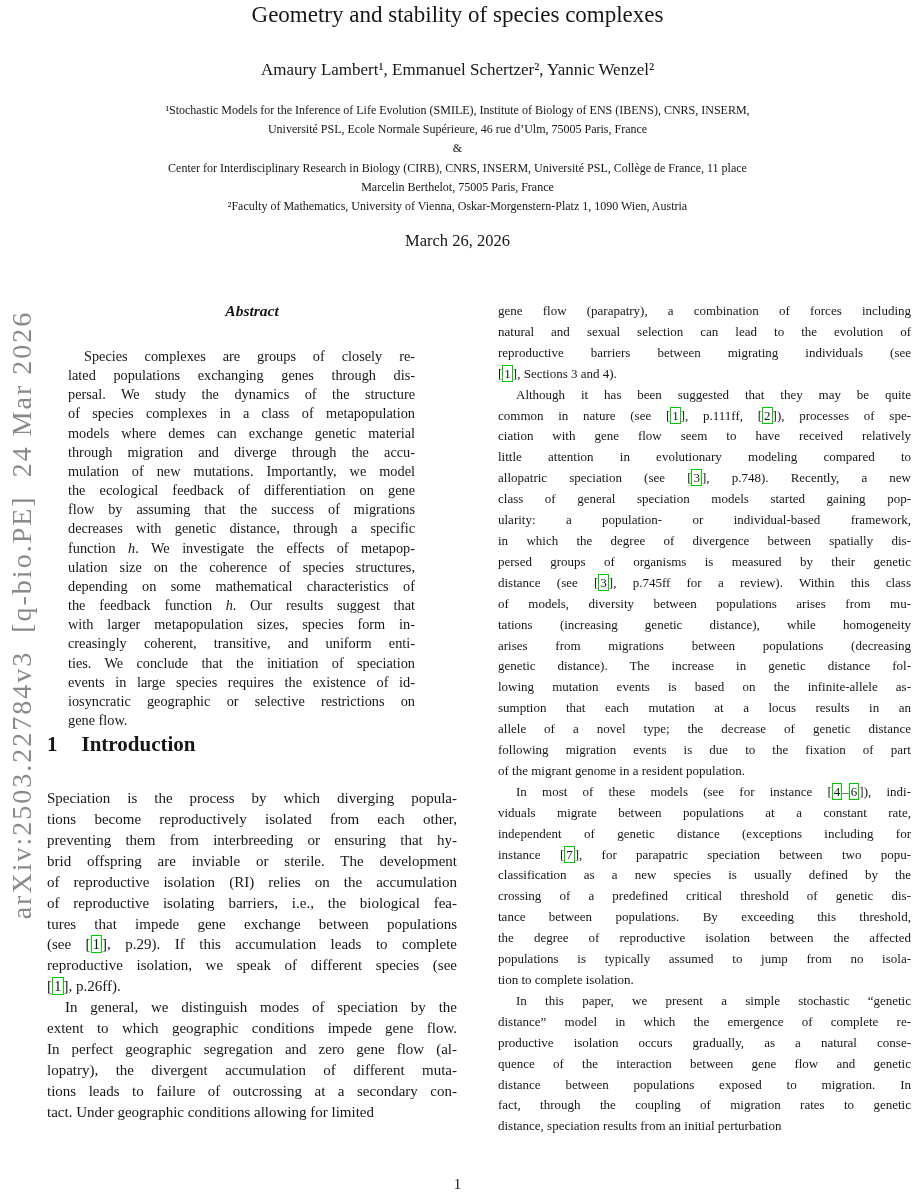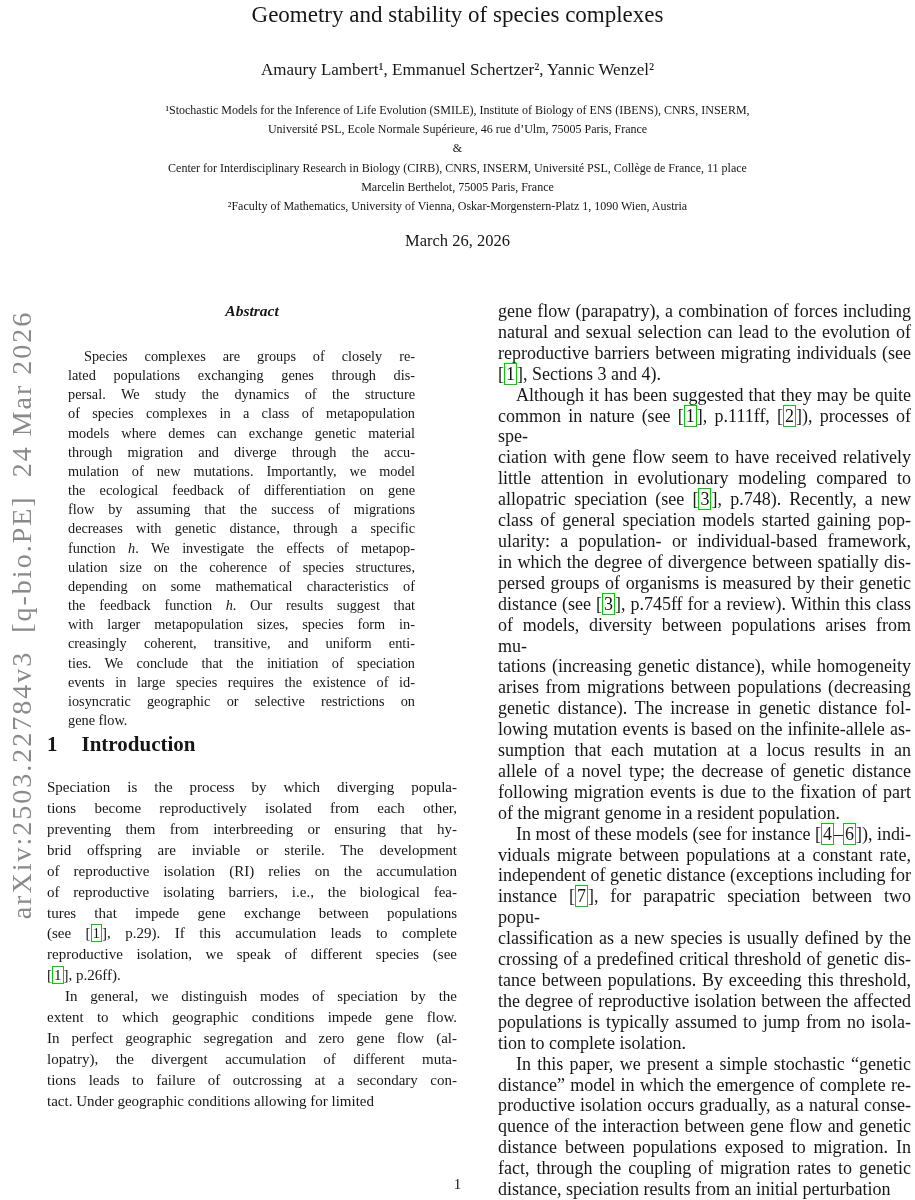--- a/index.html
+++ b/index.html
@@ -52,41 +52,41 @@
     font-size:28px;
     letter-spacing:2px;
   }
 
   
   .col-left{
     position:absolute; left:47px; top:300px; width:410px;
   }
   .col-right{
     position:absolute; left:498px; top:301px; width:413px;
-    font-size:18px; line-height:20.9px;
+    font-size:13px; line-height:20.9px;
   }
 
   .abstract-head{
     font-weight:bold; font-size:15.5px; line-height:21px;
     text-align:center;
     margin-bottom:26px;
     font-style:italic;
   }
   .abstract{
     width:347px; margin-left:21px;
     font-size:14.3px; line-height:19.15px;
   }
 
   .section-heading{
     font-size:21px; font-weight:bold; line-height:28px;
   }
   .section-heading .secnum{ margin-right:24px; }
 
   .intro-body{
-    margin-top:19px;
+    margin-top:30px;
     font-size:15px; line-height:20.9px;
   }
 
   
   .jline{
     text-align:justify;
     text-align-last:justify;
   }
   .jline.lastline{ text-align-last:left; }
   .jline.pindent{ text-indent:18px; }

